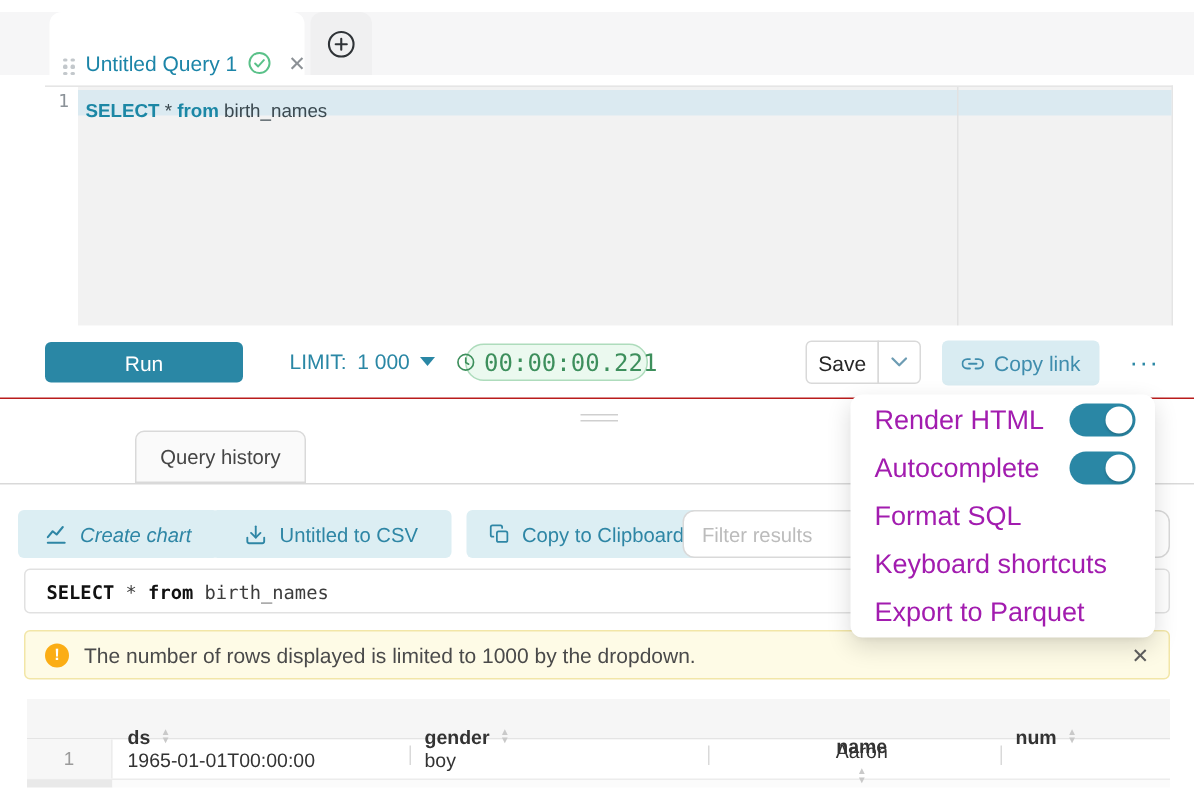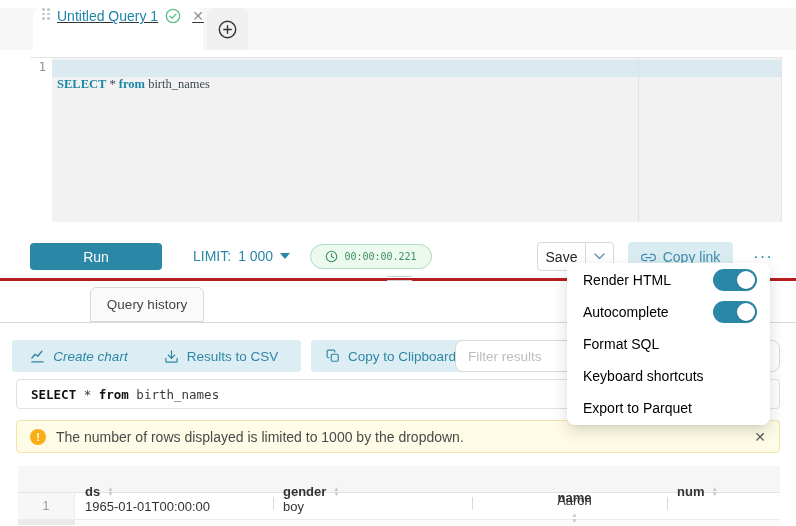--- a/index.html
+++ b/index.html
@@ -3,53 +3,53 @@
 <meta charset="utf-8">
 <style>
   * { margin:0; padding:0; box-sizing:border-box; }
   html,body { background:#fff; }
   .screen { position:relative; width:796px; height:526px; background:#fff; overflow:hidden;
             font-family:"Liberation Sans", sans-serif; color:#333; }
 
   
   .tabbar { position:absolute; left:0; top:8px; width:796px; height:42px; background:#f6f6f7; }
   .tab-active { position:absolute; left:33px; top:0; width:170px; height:42px; background:#fff;
-                border-radius:8px 8px 0 0; display:flex; align-items:flex-start; padding:0 10px 0 9px;text-decoration:underline; }
+                border-radius:8px 8px 0 0; display:flex; align-items:flex-end; padding:0 10px 0 9px; }
   .drag-dots { display:grid; grid-template-columns:3px 3px; grid-gap:2px; margin-right:7px; }
   .drag-dots i { width:2.5px; height:2.5px; border-radius:50%; background:#c3c8cc; }
   .tab-label { color:#1c85a8; font-size:14px; white-space:nowrap; }
   .tab-check { margin-left:7px; display:flex; }
   .tab-close { margin-left:11px; color:#8c9196; font-size:14px; cursor:pointer; }
   .tab-plus { position:absolute; left:207px; top:0; width:41px; height:42px; background:#f0f0f1;
               border-radius:8px 8px 0 0; display:flex; align-items:center; justify-content:center; }
 
   
   .editor { position:absolute; left:30px; top:57px; width:752px; height:165px; background:#f2f2f2;
             border-top:1px solid #e5e5e5; border-right:1px solid #e5e5e5; }
   .gutter { position:absolute; left:0; top:0; width:22px; height:100%; background:#fff;
             font-family:"DejaVu Sans Mono", monospace; font-size:12px; color:#8b9298;
             text-align:right; padding:2px 6px 0 0; }
   .print-margin { position:absolute; left:608px; top:0; bottom:0; width:1px; background:#e2e2e2; }
   .active-line { position:absolute; left:22px; right:0; top:2px; height:17px; background:#dbeaf1; }
-  .code-line { position:absolute; left:27px; top:18px; height:17px; line-height:17px;
-               font-family:Liberation Serif, serif; font-size:12.5px; color:#3b4950; white-space:pre;text-align:center; }
+  .code-line { position:absolute; left:27px; top:8px; height:17px; line-height:17px;
+               font-family:Liberation Sans, sans-serif; font-size:12.5px; color:#3b4950; white-space:pre;text-align:center; }
   .kw { color:#1c87a5; font-weight:bold; }
 
   
-  .toolbar { position:absolute; left:0; top:232px; width:796px; height:49px; background:#fff;
-             border-bottom:3px solid #b91c1c; }
+  .toolbar { position:absolute; left:0; top:217px; width:796px; height:49px; background:#fff;
+             border-bottom:1px solid #b91c1c; }
   .run-btn { position:absolute; left:30px; top:11px; width:132px; height:27px; background:#2a87a5;
              color:#fff; border:none; border-radius:4px; font-size:14px; font-family:inherit; cursor:pointer; }
   .limit { position:absolute; left:193px; top:0; height:48px; display:flex; align-items:center; gap:7px;
            color:#2a87a5; font-size:14px; cursor:pointer; }
   .caret-down { width:0; height:0; border-left:5px solid transparent; border-right:5px solid transparent;
                 border-top:6px solid #2a87a5; }
   .timer { position:absolute; left:310px; top:12px; width:122px; height:25px; background:#ebf9ef;
            border:1px solid #aedcbc; border-radius:13px; display:flex; align-items:center; justify-content:center;
-           gap:6px; color:#3d8f5c; font-family:"DejaVu Sans Mono", monospace; font-size:10px; }
+           gap:6px; color:#3d8f5c; font-family:"DejaVu Sans Mono", monospace; font-size:16px; }
   .save-btn { position:absolute; left:537px; top:10px; width:49px; height:29px; background:#fff;
               border:1px solid #d9d9d9; border-radius:4px 0 0 4px; font-size:14px; color:#262626;
               font-family:inherit; cursor:pointer; }
   .save-caret { position:absolute; left:585px; top:10px; width:29px; height:29px; background:#fff;
                 border:1px solid #d9d9d9; border-radius:0 4px 4px 0; display:flex; align-items:center;
                 justify-content:center; cursor:pointer; }
   .copylink-btn { position:absolute; left:628px; top:10px; width:105px; height:30px; background:#d9ecf2;
                   border:none; border-radius:4px; color:#3f8dad; font-size:14px; font-family:inherit;
                   display:flex; align-items:center; justify-content:center; gap:7px; cursor:pointer;text-align:center; }
   .more-btn { position:absolute; left:748px; top:10px; width:30px; height:30px; display:flex;
@@ -107,21 +107,21 @@
   .td { display:flex; align-items:center; padding-left:10px; font-size:13px; color:#333; }
   .td.c0 { justify-content:center; padding-left:0; color:#9b9b9b; background:#f7f7f7;
            border-right:1px solid #ececec; font-size:12.5px; }
   .trow2 { display:flex; height:5px; }
   .trow2 .r2num { width:57px; background:#e9e9e9; }
   .trow2 .r2rest { flex:1; background:#fbfbfb; }
 
   
   .menu { position:absolute; left:567px; top:263px; width:203px; background:#fff; border-radius:8px;
           box-shadow:0 3px 6px -4px rgba(0,0,0,.12), 0 6px 16px rgba(0,0,0,.14); z-index:30; padding:1px 0; }
-  .mi { height:32px; display:flex; align-items:center; padding:0 13px 0 16px; font-size:14px; color:#000000;
+  .mi { height:32px; display:flex; align-items:center; padding:0 13px 0 16px; font-size:18px; color:#a21caf;
         cursor:pointer; }
   .switch { margin-left:auto; width:44px; height:22px; border-radius:11px; background:#2a87a5;
             position:relative; cursor:pointer; }
   .knob { position:absolute; right:2px; top:2px; width:18px; height:18px; border-radius:50%; background:#fff;
           box-shadow:0 1px 2px rgba(0,0,0,.2); }
 
   svg { display:block; }
 </style>
 </head>
 <body>
@@ -221,21 +221,21 @@
     <span>Create chart</span>
   </button>
   <button class="act act-csv">
     <span>
       <svg width="15" height="15" viewBox="0 0 24 24" fill="none" stroke="#2e86a5" stroke-width="2" stroke-linecap="round" stroke-linejoin="round">
           <path d="M21 15v4a2 2 0 0 1-2 2H5a2 2 0 0 1-2-2v-4"></path>
           <polyline points="7 10 12 15 17 10"></polyline>
           <line x1="12" y1="3" x2="12" y2="15"></line>
         </svg>
     </span>
-    <span>Results to CSV</span>
+    <span>Untitled to CSV</span>
   </button>
   <button class="act act-copy">
     <span>
       <svg width="14" height="14" viewBox="0 0 24 24" fill="none" stroke="#2e86a5" stroke-width="2" stroke-linecap="round" stroke-linejoin="round">
           <rect x="9" y="9" width="12" height="12" rx="2"></rect>
           <path d="M5 15H4a2 2 0 0 1-2-2V4a2 2 0 0 1 2-2h9a2 2 0 0 1 2 2v1"></path>
         </svg>
     </span>
     <span>Copy to Clipboard</span>
   </button>

